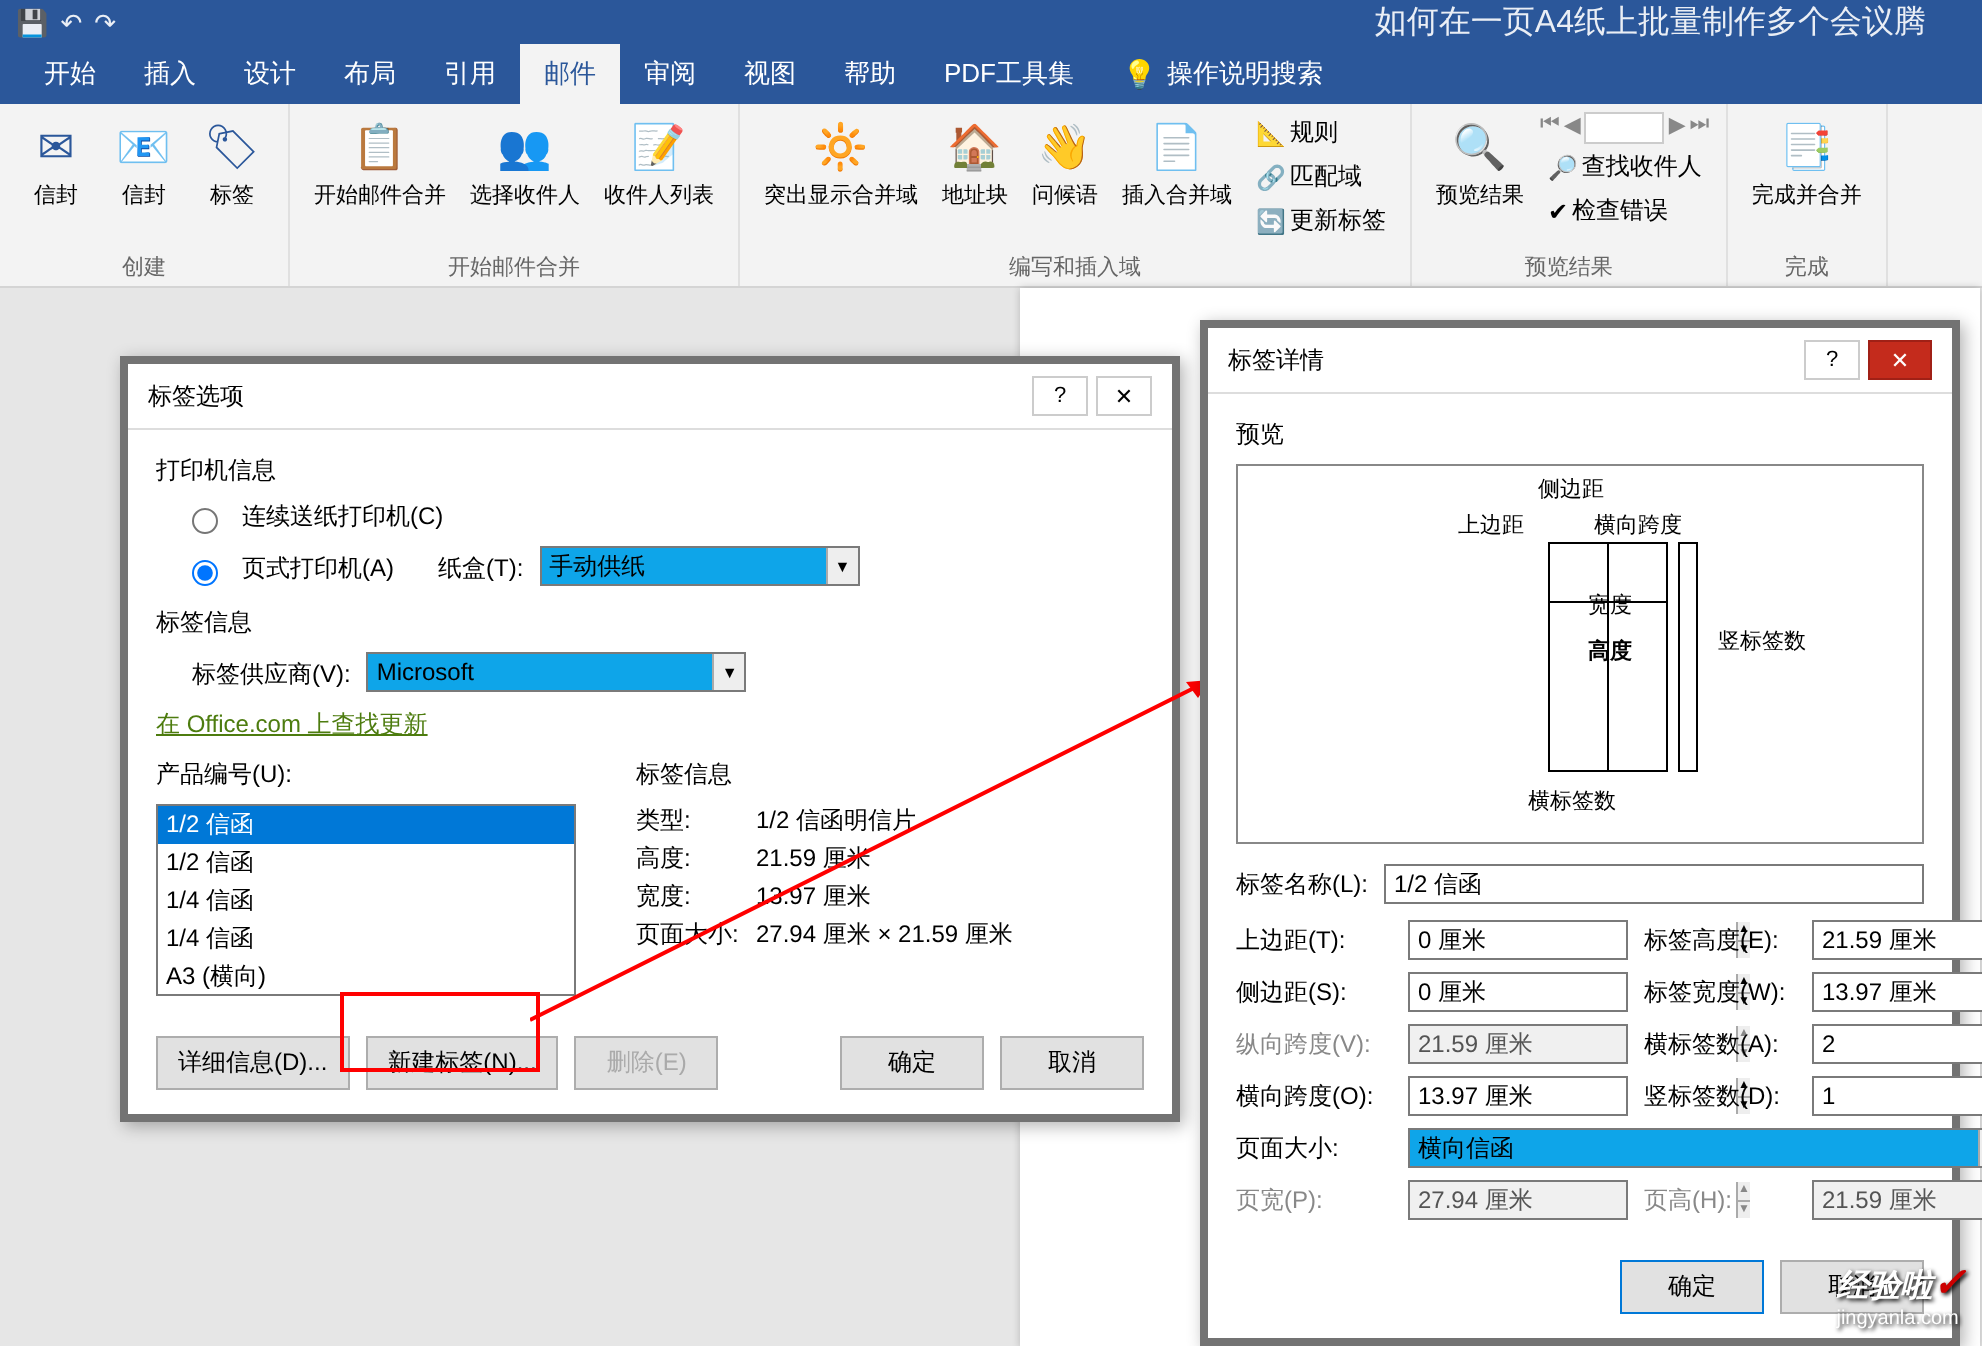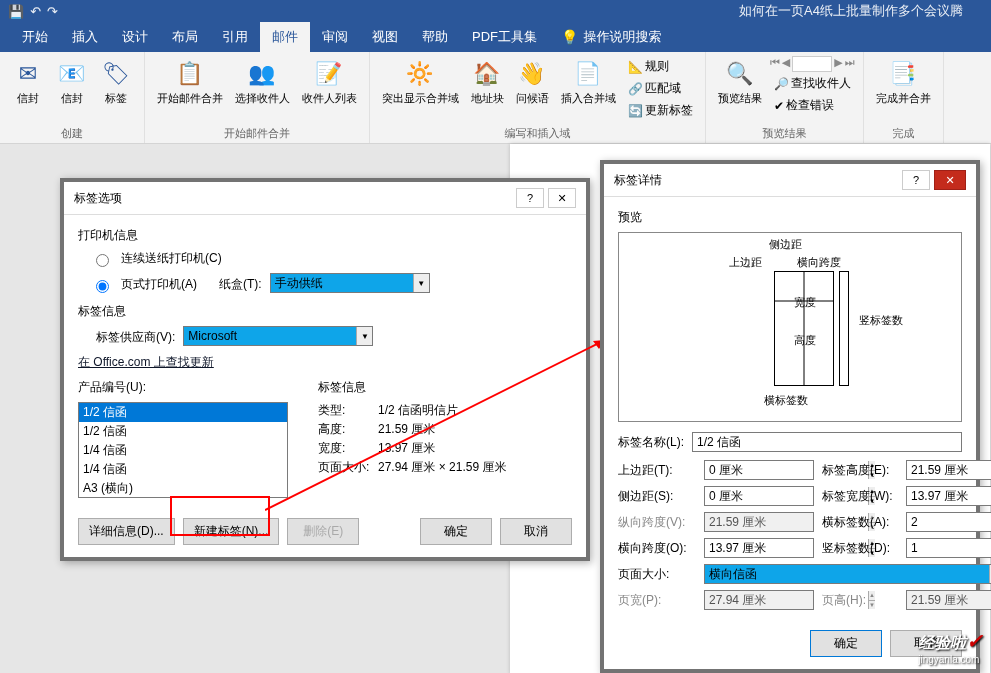--- a/index.html
+++ b/index.html
@@ -2,21 +2,21 @@
 <html><head>
 <meta charset="utf-8">
 <style>
 * { box-sizing: border-box; margin: 0; padding: 0; }
 body { font-family: "Microsoft YaHei", "Segoe UI", sans-serif; font-size: 12px; background: #e6e6e6; width: 991px; height: 673px; overflow: hidden; position: relative; }
 
 
 .title-bar { background: #2b579a; height: 22px; color: #fff; display: flex; align-items: center; padding: 0 8px; font-size: 11px; }
 .qat { display: flex; gap: 6px; align-items: center; }
 .qat span { color: #fff; opacity: 0.9; font-size: 13px; }
-.title-doc { flex: 1; text-align: right; padding-right: 20px; font-size: 13px; opacity: 0.9; }
+.title-doc { flex: 1; text-align: right; padding-right: 20px; font-size: 16px; opacity: 0.9; }
 
 
 .ribbon-tabs { background: #2b579a; height: 30px; display: flex; padding-left: 10px; }
 .ribbon-tab { padding: 6px 12px; color: #ffffff; cursor: pointer; font-size: 13px; }
 .ribbon-tab.active { background: #f3f3f3; color: #2b579a; }
 .ribbon-tab.tell-me { display: flex; align-items: center; gap: 5px; }
 .lightbulb { font-size: 14px; }
 
 
 .ribbon { background: #f3f3f3; height: 92px; border-bottom: 1px solid #d4d4d4; display: flex; }
@@ -39,21 +39,21 @@
 .dialog-title-text { flex: 1; }
 .dialog-help, .dialog-close { width: 28px; height: 20px; border: 1px solid #ccc; display: flex; align-items: center; justify-content: center; margin-left: 4px; cursor: pointer; font-size: 11px; }
 .dialog-close.red { background: #c42b1c; color: #fff; border-color: #a02016; width: 32px; }
 .dialog-body { padding: 12px 14px; }
 .fieldset-label { font-size: 12px; margin-bottom: 6px; }
 .form-row { display: flex; align-items: flex-end; gap: 8px; margin: 6px 0 6px 18px; }
 .form-row label { font-size: 12px; }
 input[type=radio] { margin-right: 4px; }
 .select-field { border: 1px solid #7a7a7a; background: #0ea5e9; height: 20px; padding: 0 4px; font-size: 12px; display: flex; align-items: center; position: relative; }
 .select-arrow { position: absolute; right: 0; top: 0; width: 16px; height: 100%; border-left: 1px solid #aaa; background: #eee; display: flex; align-items: center; justify-content: center; font-size: 8px; }
-.link { color: #0f172a; text-decoration: underline; cursor: pointer; }
+.link { color: #4d7c0f; text-decoration: underline; cursor: pointer; }
 .listbox { border: 1px solid #7a7a7a; background: #fff; height: 96px; width: 210px; overflow-y: scroll; }
 .listbox-item { padding: 1px 4px; font-size: 12px; cursor: pointer; }
 .listbox-item.selected { background: #0078d7; color: #fff; }
 .info-row { display: flex; font-size: 12px; margin: 2px 0; }
 .info-row .k { width: 60px; }
 .btn-row { display: flex; gap: 8px; padding: 8px 14px 12px 14px; }
 .btn { border: 1px solid #adadad; background: #e1e1e1; padding: 4px 10px; font-size: 12px; cursor: pointer; min-width: 72px; text-align: center; }
 .btn.disabled { color: #aaa; }
 .spacer { flex: 1; }
 
@@ -319,21 +319,21 @@
       <div class="pv-label" style="left:150px;top:4px;">侧边距</div>
       <div class="pv-label" style="left:110px;top:22px;">上边距</div>
       <div class="pv-label" style="left:178px;top:22px;">横向跨度</div>
       <div class="pv-rect" style="left:155px;top:38px;width:60px;height:115px;"></div>
       <div class="pv-rect" style="left:220px;top:38px;width:10px;height:115px;"></div>
       <svg style="position:absolute;left:155px;top:38px;width:80px;height:120px;">
         <line x1="0" y1="30" x2="60" y2="30" stroke="#000" stroke-width="1" marker-end="url(#a)"></line>
         <line x1="30" y1="0" x2="30" y2="115" stroke="#000" stroke-width="1"></line>
       </svg>
       <div class="pv-label" style="left:175px;top:62px;">宽度</div>
-      <div class="pv-label" style="left:175px;top:100px;">高度</div>
+      <div class="pv-label" style="left:175px;top:85px;font-weight:bold;">高度</div>
       <div class="pv-label" style="left:240px;top:80px;">竖标签数</div>
       <div class="pv-label" style="left:145px;top:160px;">横标签数</div>
     </div>
     <div style="display:flex;align-items:center;gap:8px;margin-bottom:8px;">
       <label>标签名称(L):</label>
       <input class="spin-input" style="border: 1px solid rgb(122, 122, 122); height: 20px; flex: 1 1 0%; padding: 0px 4px;" value="1/2 信函">
     </div>
     <div class="detail-grid">
       <label>上边距(T):</label>
       <div class="spin-field">

